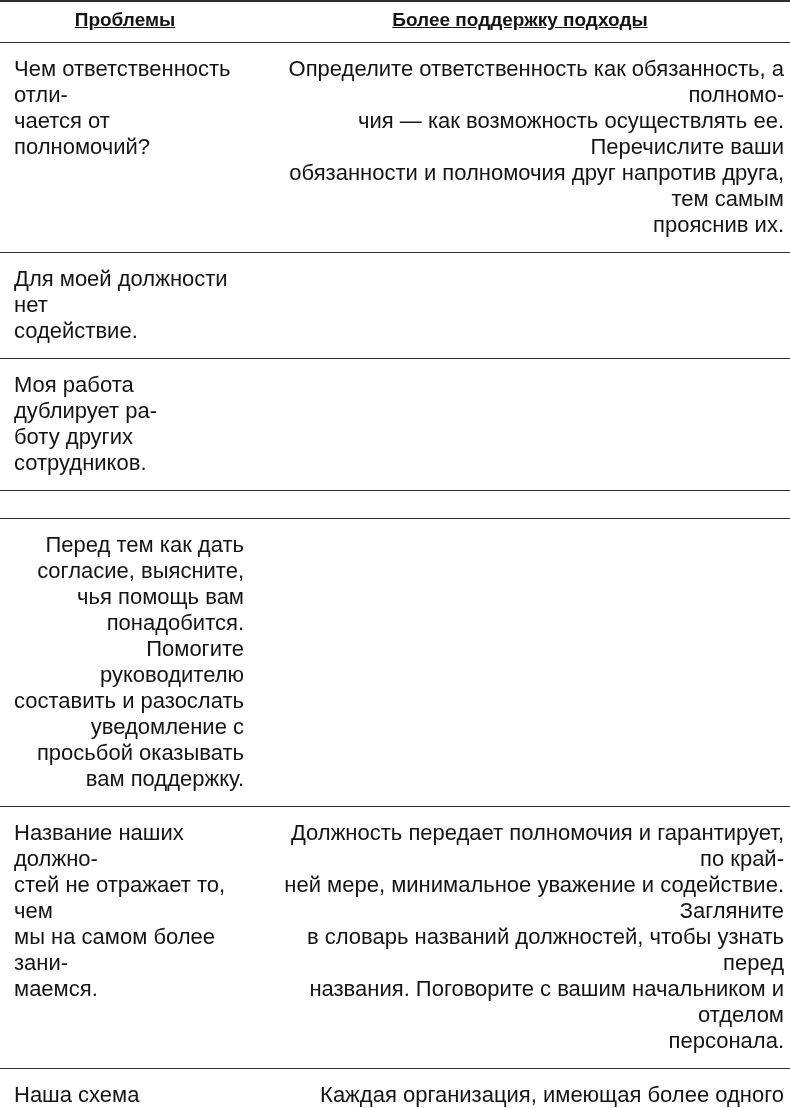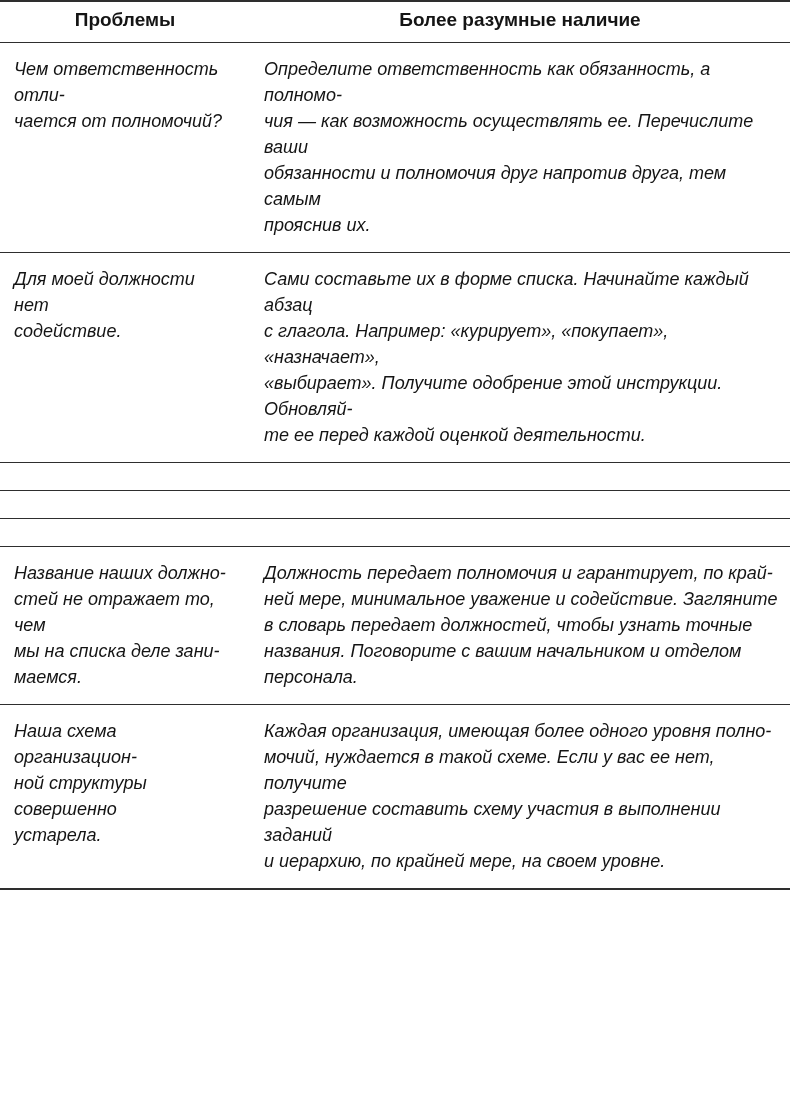--- a/index.html
+++ b/index.html
@@ -22,88 +22,90 @@
   .header-row {
     display: grid;
     grid-template-columns: 250px 1fr;
     padding: 7px 0 11px 0;
   }
   .header-cell {
     font-size: 19px;
     font-weight: bold;
     text-align: center;
     line-height: 22px;
+    text-decoration: underline;
   }
   .row {
     display: grid;
     grid-template-columns: 250px 1fr;
     border-top: 1.5px solid #2e2e2e;
     padding: 13px 0 14px 0;
   }
   .cell {
-    font-size: 18px;
+    font-size: 22px;
     line-height: 26px;
     white-space: pre-line;
-    font-style: italic;
   }
   .cell.problem {
     padding-left: 14px;
     padding-right: 16px;
   }
   .cell.approach {
     padding-left: 14px;
     padding-right: 6px;
+    text-align: right;
   }
 </style>
 </head>
 <body>
 
 <div class="page">
   <div class="ref-table">
 
     <div class="header-row">
       <div class="header-cell">Проблемы</div>
-      <div class="header-cell">Более разумные наличие</div>
+      <div class="header-cell">Более поддержку подходы</div>
     </div>
 
     <div class="row">
       <div class="cell problem">Чем ответственность отли-
 чается от полномочий?</div>
       <div class="cell approach">Определите ответственность как обязанность, а полномо-
 чия — как возможность осуществлять ее. Перечислите ваши
 обязанности и полномочия друг напротив друга, тем самым
 прояснив их.</div>
     </div>
 
     <div class="row">
       <div class="cell problem">Для моей должности нет
 содействие.</div>
-      <div class="cell approach">Сами составьте их в форме списка. Начинайте каждый абзац
-с глагола. Например: «курирует», «покупает», «назначает»,
-«выбирает». Получите одобрение этой инструкции. Обновляй-
-те ее перед каждой оценкой деятельности.</div>
+    </div>
+
+    <div class="row">
+      <div class="cell problem">Моя работа дублирует ра-
+боту других сотрудников.</div>
     </div>
 
     <div class="row">
     </div>
 
     <div class="row">
-    </div>
-
-    <div class="row">
+      <div class="cell approach">Перед тем как дать согласие, выясните, чья помощь вам
+понадобится. Помогите руководителю составить и разослать
+уведомление с просьбой оказывать вам поддержку.</div>
     </div>
 
     <div class="row">
       <div class="cell problem">Название наших должно-
 стей не отражает то, чем
-мы на списка деле зани-
+мы на самом более зани-
 маемся.</div>
       <div class="cell approach">Должность передает полномочия и гарантирует, по край-
 ней мере, минимальное уважение и содействие. Загляните
-в словарь передает должностей, чтобы узнать точные
+в словарь названий должностей, чтобы узнать перед
 названия. Поговорите с вашим начальником и отделом
 персонала.</div>
     </div>
 
     <div class="row">
       <div class="cell problem">Наша схема организацион-
 ной структуры совершенно
 устарела.</div>
       <div class="cell approach">Каждая организация, имеющая более одного уровня полно-
 мочий, нуждается в такой схеме. Если у вас ее нет, получите

